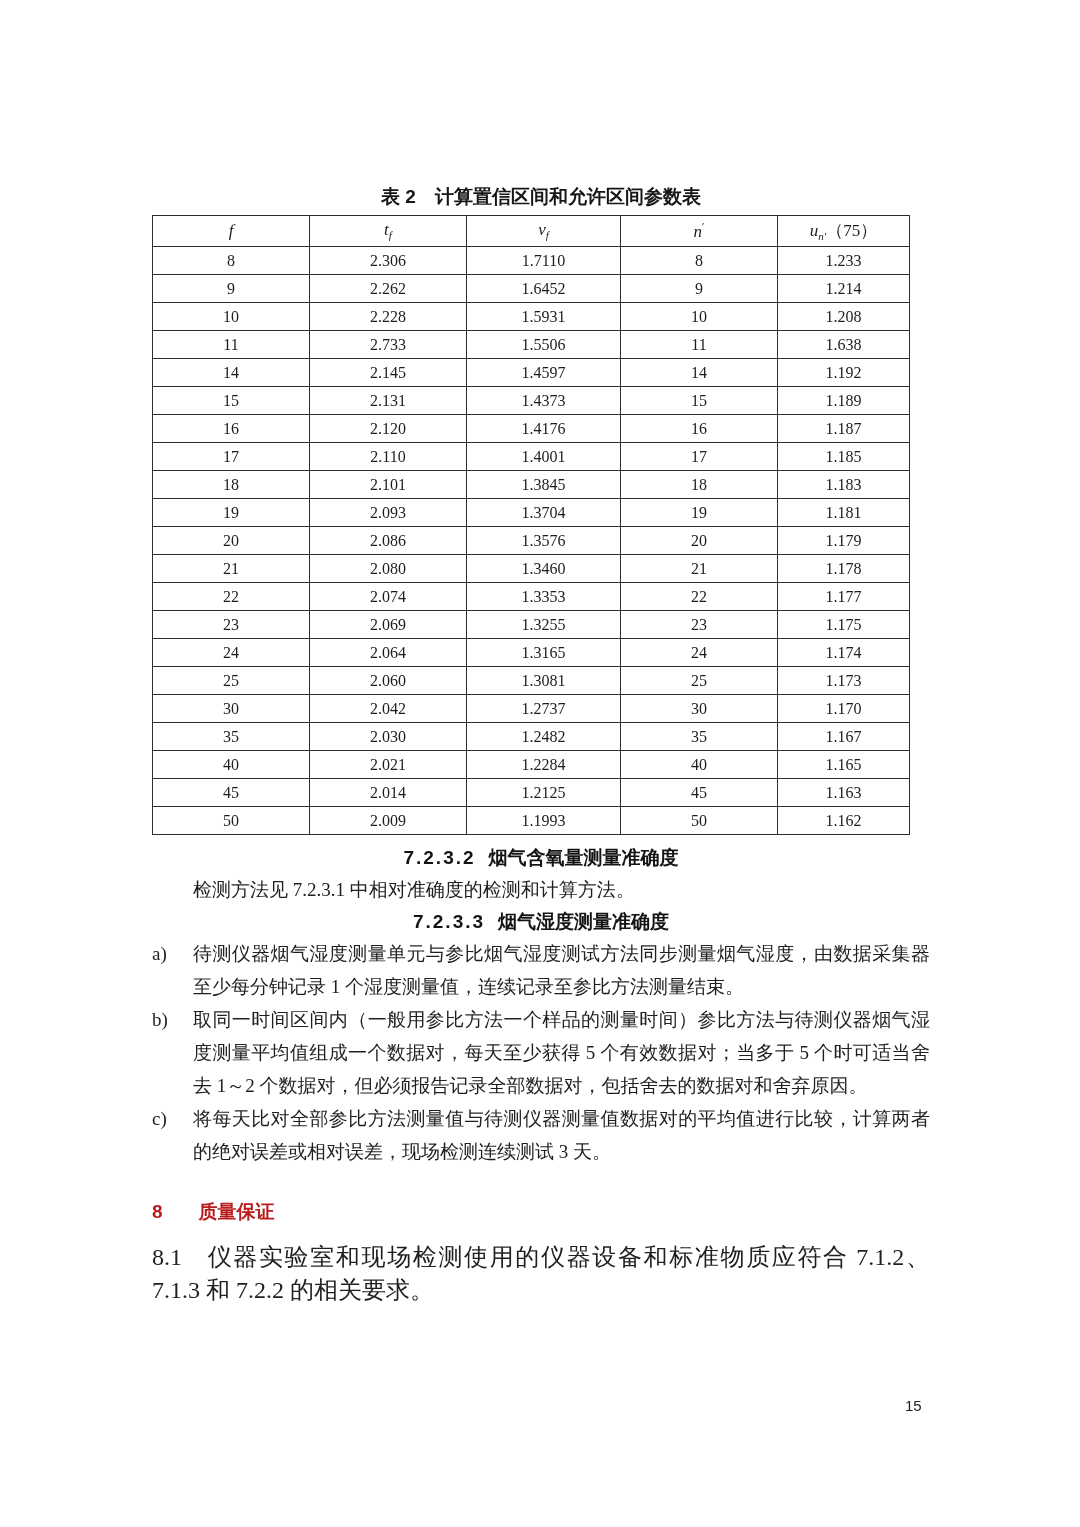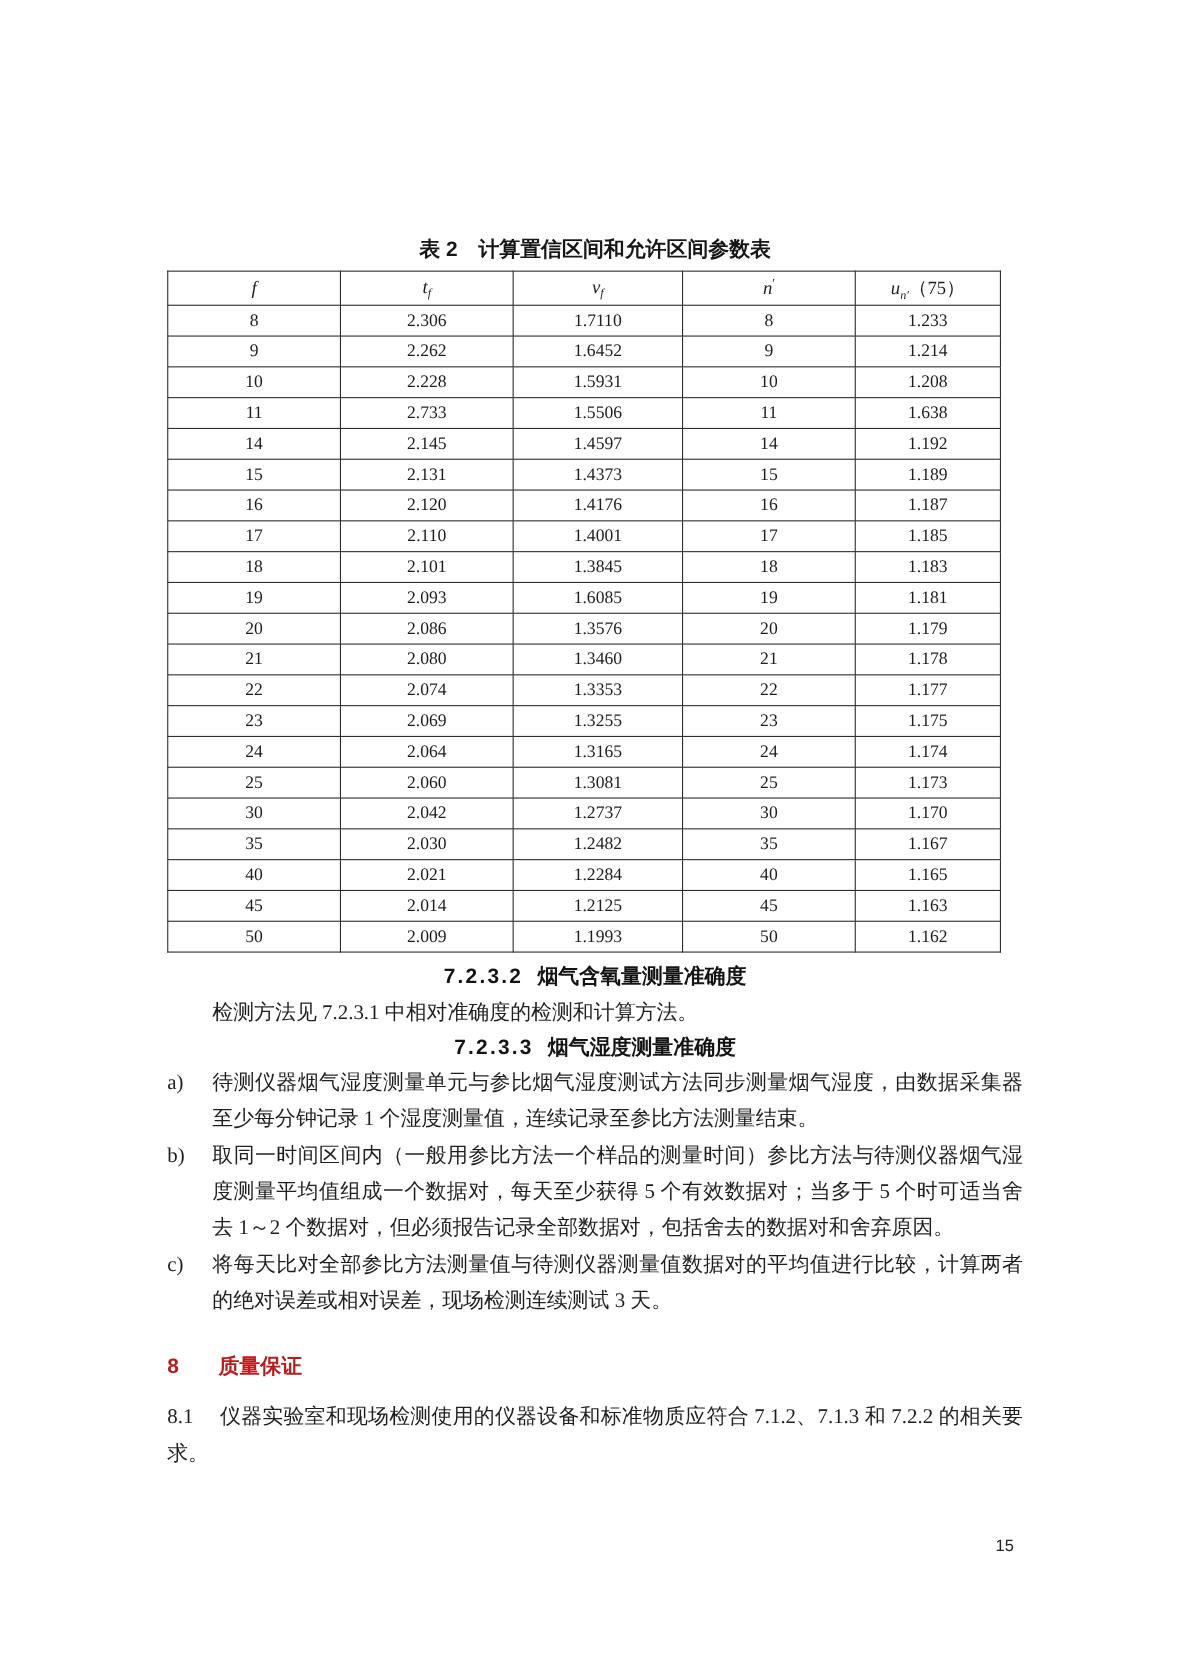--- a/index.html
+++ b/index.html
@@ -16,21 +16,20 @@
     position:absolute; left:152px; top:184px; width:778px;
   }
   .table-title {
     text-align:center;
     font-family:"Liberation Sans", sans-serif;
     font-weight:bold;
     font-size:19px;
     line-height:26px;
     margin-bottom:5px;
     color:#161616;
-    margin-top:31px;
   }
   table.params {
     border-collapse:collapse;
     table-layout:fixed;
     width:757px;
     font-size:16px;
     color:#1d1d1d;
   }
   table.params th, table.params td {
     border:1px solid #2e2e2e;
@@ -66,21 +65,21 @@
     margin-top:28px;
     font-family:"Liberation Sans", sans-serif;
     font-weight:bold;
     font-size:19px;
     line-height:32px;
     color:#b91c1c;
   }
   .chapter-heading .num { margin-right:36px; }
   .clause {
     margin-top:13px;
-    font-size:19px;
+    font-size:24px;
     line-height:33px;
     text-align:justify;
   }
   .clause .num { margin-right:24px; }
   .page-number {
     position:absolute;
     left:905px; top:1396px;
     font-family:"Liberation Sans", sans-serif;
     font-size:15px;
     line-height:20px;
@@ -172,21 +171,21 @@
           <tr>
             <td>18</td>
             <td>2.101</td>
             <td>1.3845</td>
             <td>18</td>
             <td>1.183</td>
           </tr>
           <tr>
             <td>19</td>
             <td>2.093</td>
-            <td>1.6085</td>
+            <td>1.3704</td>
             <td>19</td>
             <td>1.181</td>
           </tr>
           <tr>
             <td>20</td>
             <td>2.086</td>
             <td>1.3576</td>
             <td>20</td>
             <td>1.179</td>
           </tr>

